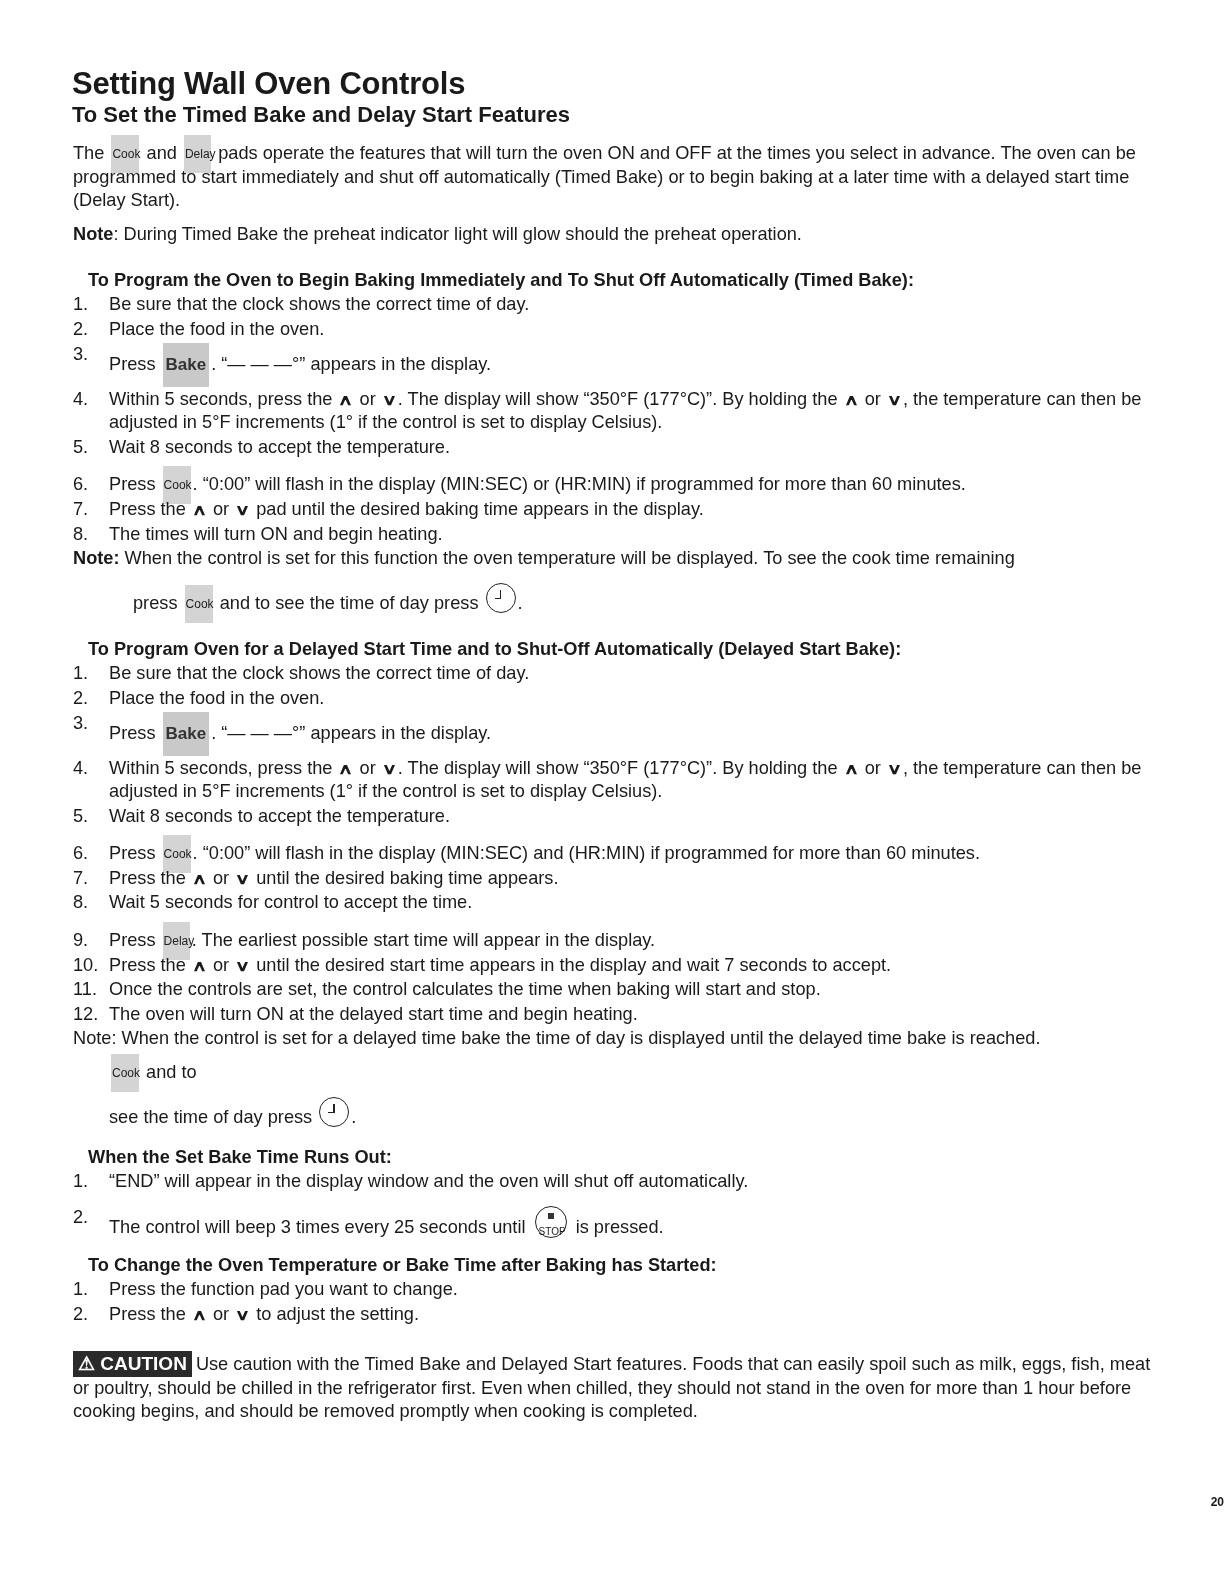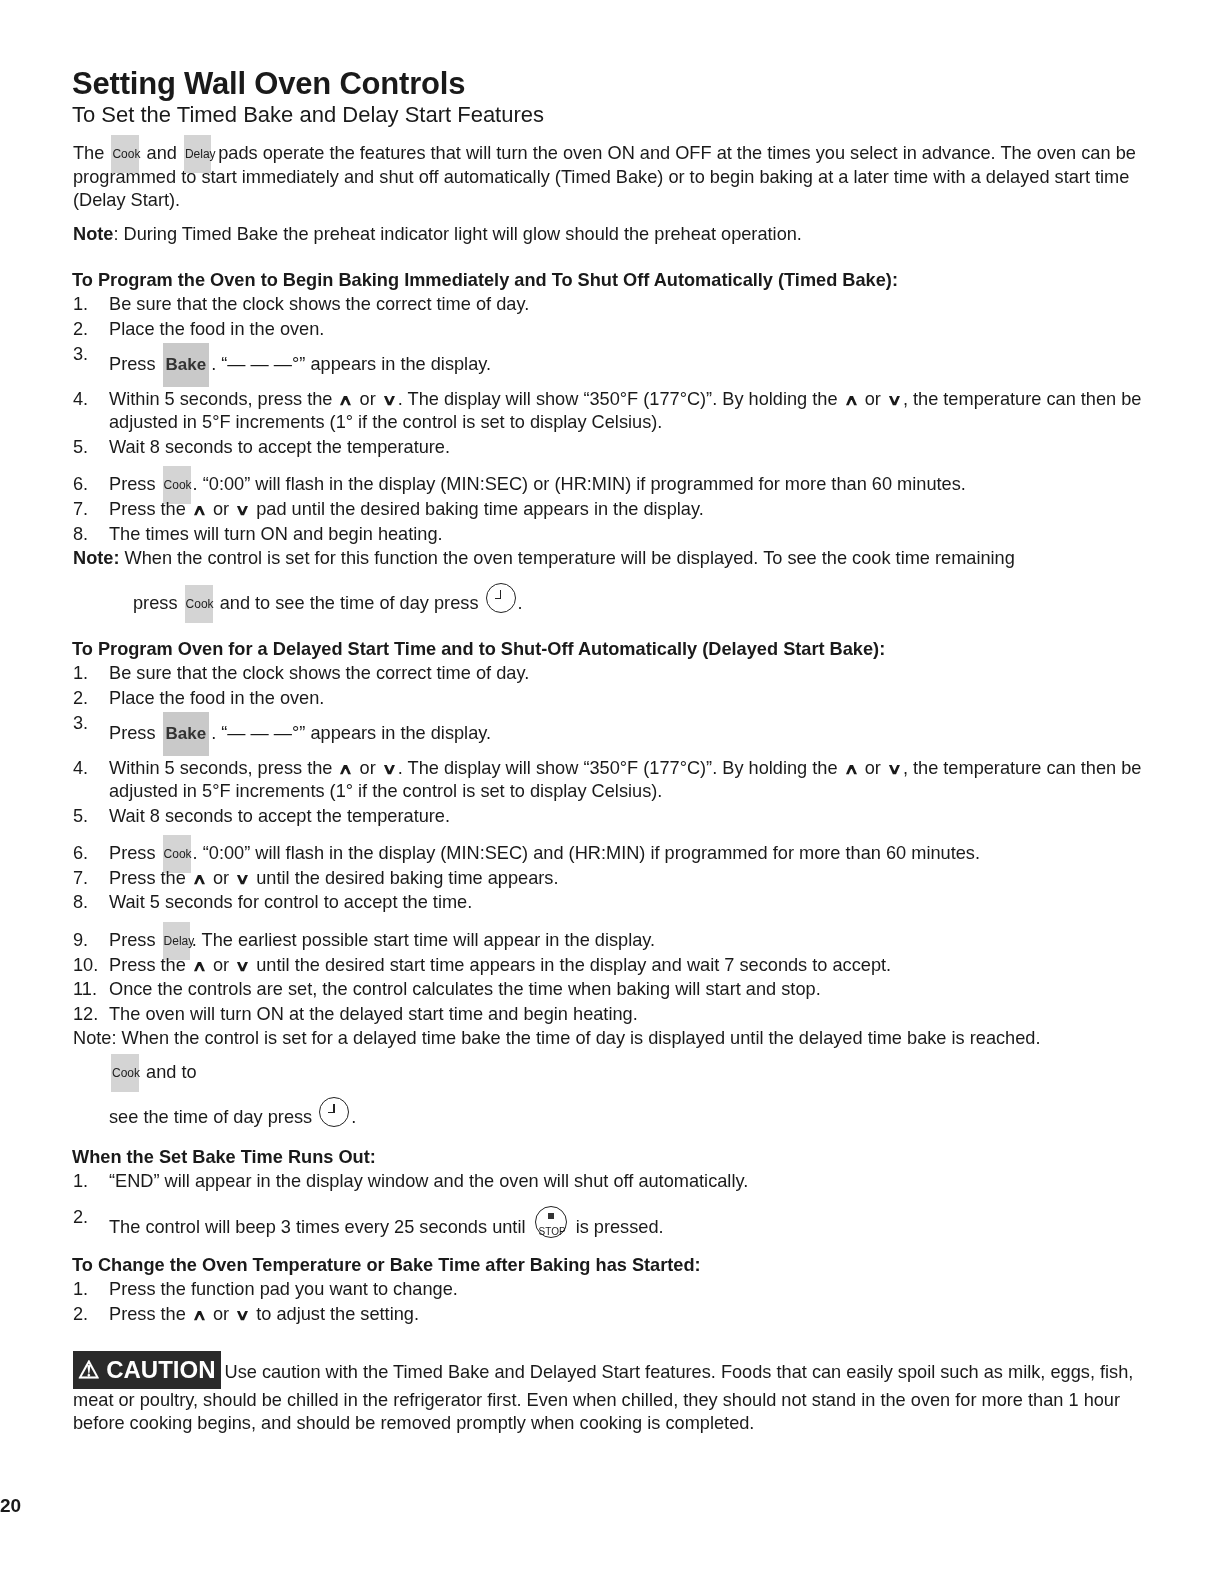--- a/index.html
+++ b/index.html
@@ -2,25 +2,25 @@
 <html><head>
 <meta charset="utf-8">
 <style>
   html, body { margin: 0; padding: 0; background: #ffffff; }
   body {
     width: 1224px; height: 1584px; position: relative; overflow: hidden;
     font-family: "Liberation Sans", sans-serif; color: #1a1a1a;
   }
   .page { position: absolute; left: 72px; top: 66px; width: 1080px; }
   h1 { font-size: 31px; font-weight: bold; margin: 0; line-height: 36px; letter-spacing: -0.2px; }
-  h2 { font-size: 22px; font-weight: normal; margin: 0 0 4px 0; line-height: 26px; }
+  h2 { font-size: 22px; font-weight: bold; margin: 0 0 4px 0; line-height: 26px; }
   p, li, .line { font-size: 18.2px; line-height: 23.6px; margin: 1px; }
   .intro { margin-top: 10px; }
   .note-p { margin-top: 10px; }
-  h3 { font-size: 18.2px; font-weight: bold; margin: 22px 0 0 0; line-height: 24px; }
+  h3 { font-size: 18.2px; font-weight: bold; margin: 22px 0 0 16px; line-height: 24px; }
   ol { list-style: none; margin: 0; padding: 0; }
   ol li { position: relative; padding-left: 36px; }
   ol li .num { position: absolute; left: 0; top: 0; width: 30px; }
   .pad {
     display: inline-block; position: relative; background: #c9c9c9;
     font-size: 11px; line-height: 12px; padding: 0 2px; color: #222;
     vertical-align: baseline; margin: 0 2px;
   }
   .pad .top {
     position: absolute; left: 0; right: 0; top: -14px; text-align: center;
@@ -40,24 +40,24 @@
   .stop {
     display: inline-block; width: 30px; height: 30px; border: 1.5px solid #222; border-radius: 50%;
     position: relative; vertical-align: -2px; font-size: 10px; text-align: right; margin: 0 4px;
   }
   .stop .sq { display: block; width: 6px; height: 6px; background: #333; margin: 6px auto 1px auto; }
   .indent { padding-left: 60px; }
   .indent2 { padding-left: 36px; }
   .tall { margin-top: 14px; }
   .caution-badge {
     display: inline-block; background: #2a2a2a; color: #fff; font-weight: bold;
-    font-size: 24px; padding: 7px 5px; line-height: 24px; margin-right: 4px;
+    font-size: 19px; padding: 1px 5px; line-height: 24px; margin-right: 4px;
   }
   .caution-block { margin-top: 24px; }
-  .page-num { position: absolute; left: 0; right: 0; top: 1495px; text-align: left; font-weight: bold; font-size: 19px; }
+  .page-num { position: absolute; left: 0; right: 0; top: 1495px; text-align: right; font-weight: bold; font-size: 12px; }
   b { font-weight: bold; }
 </style>
 </head>
 <body>
 
 <div class="page">
   <h1>Setting Wall Oven Controls</h1>
   <h2>To Set the Timed Bake and Delay Start Features</h2>
 
   <p class="intro" style="margin-top:14px;">

